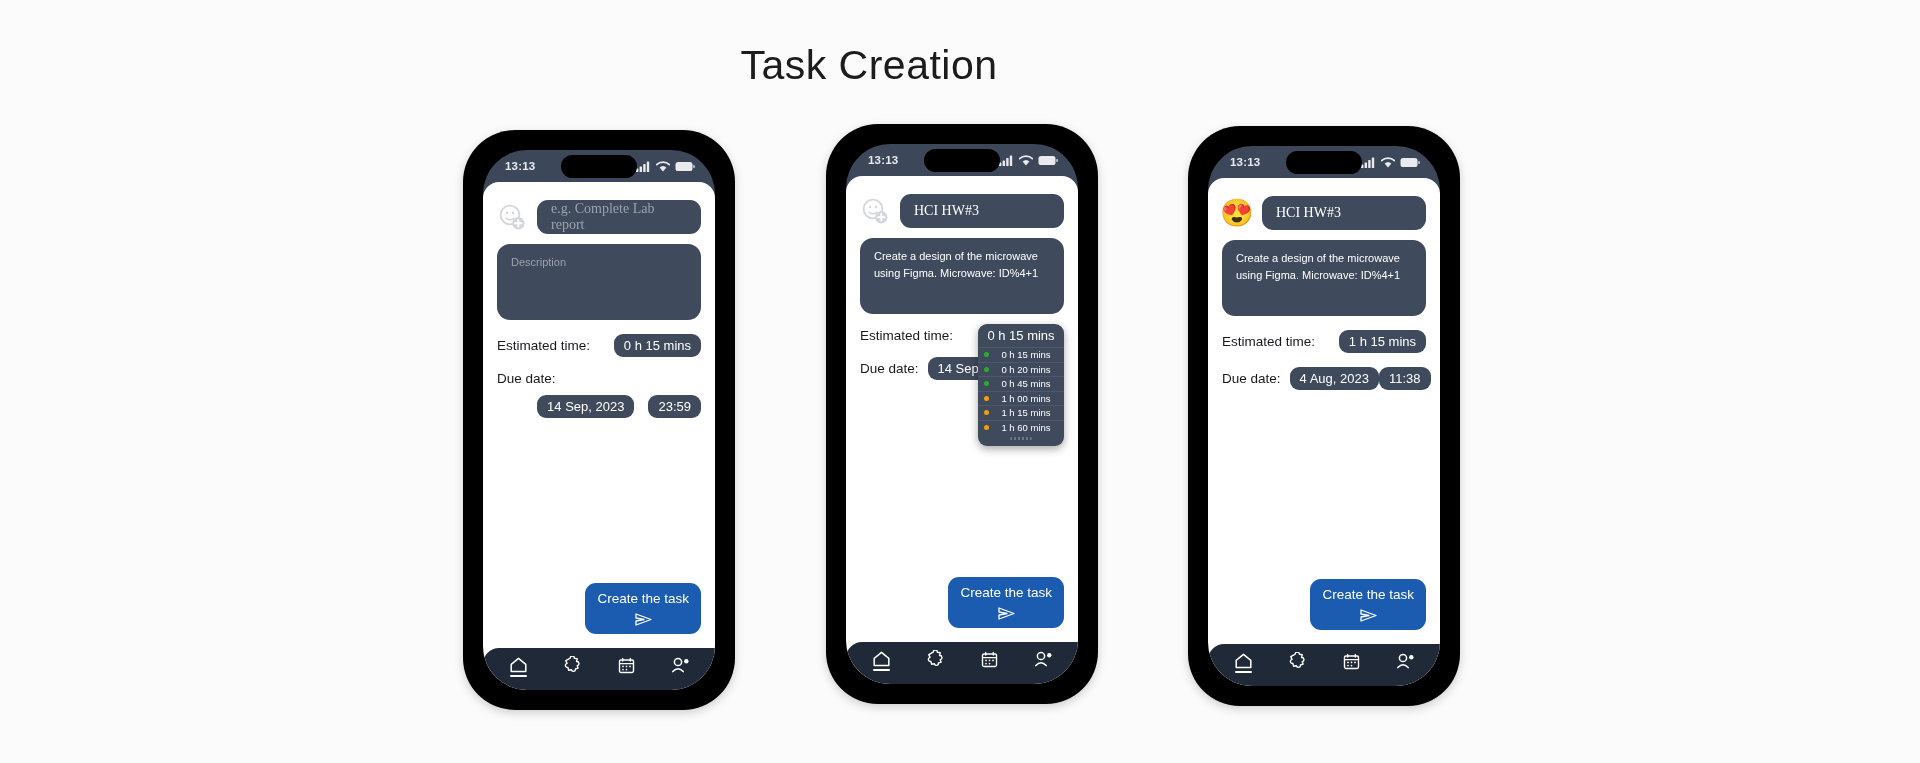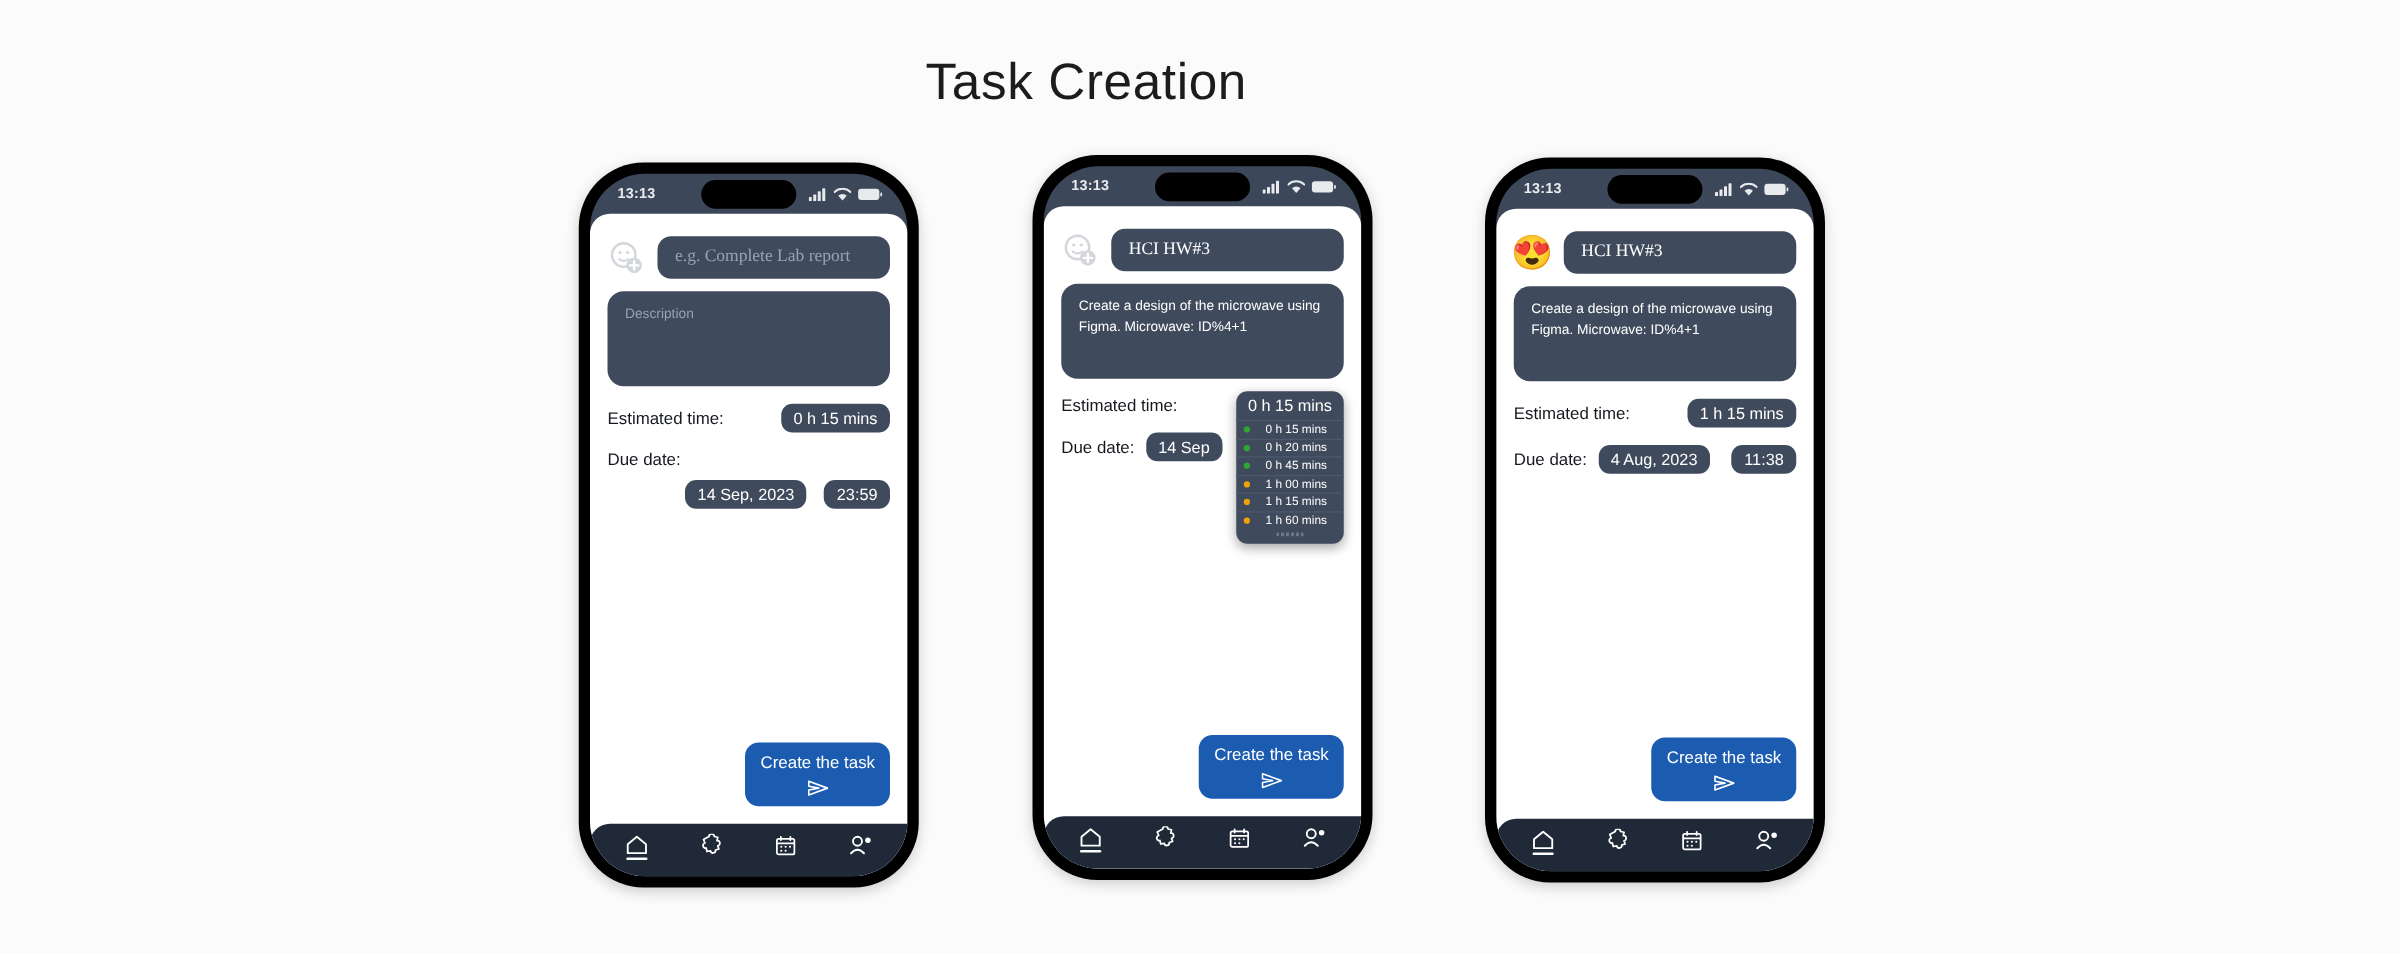--- a/index.html
+++ b/index.html
@@ -37,21 +37,21 @@
     width: 1920px;
     height: 600px;
   }
 
   .phone {
     position: absolute;
     width: 272px;
     height: 580px;
     border-radius: 52px;
     background: #000000;
-    padding: 9px;
+    padding: 20px;
     box-sizing: border-box;
     box-shadow: 0 3px 10px rgba(0,0,0,0.18);
   }
   .phone-1 { left: 463px; top: 6px; }
   .phone-2 { left: 826px; top: 0px; }
   .phone-3 { left: 1188px; top: 2px; }
 
   .phone-inner {
     position: relative;
     width: 100%;

